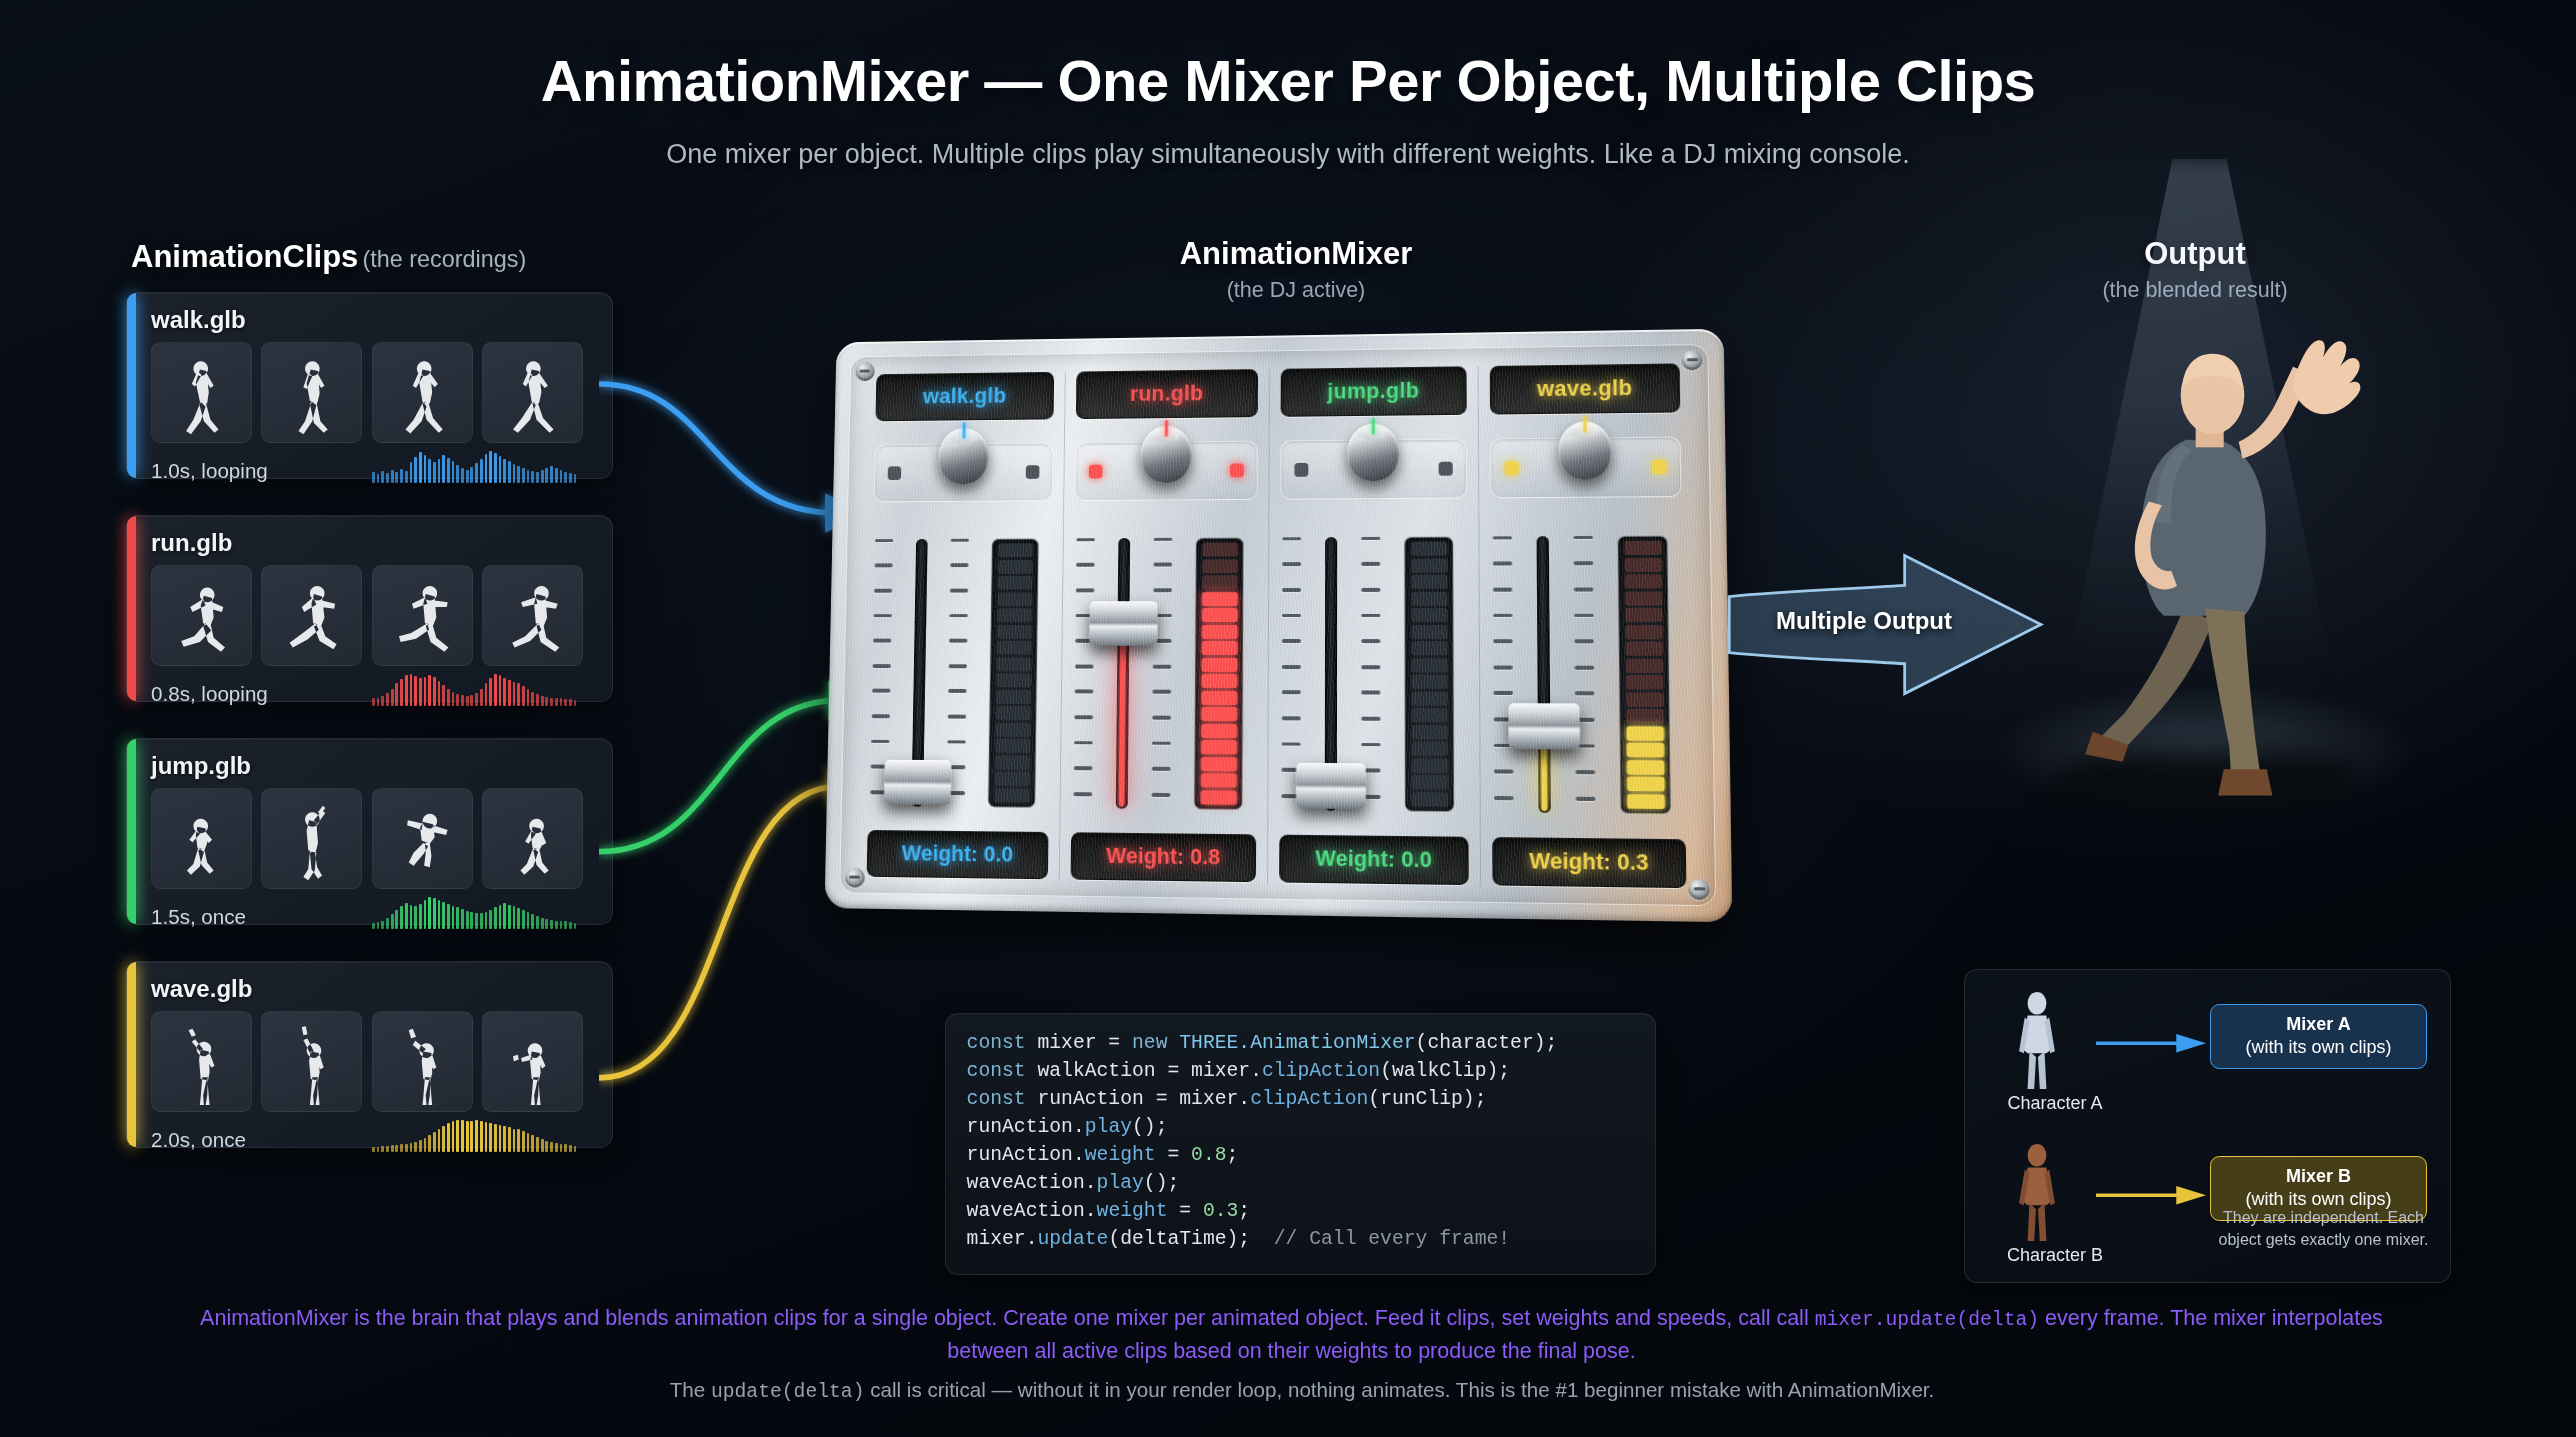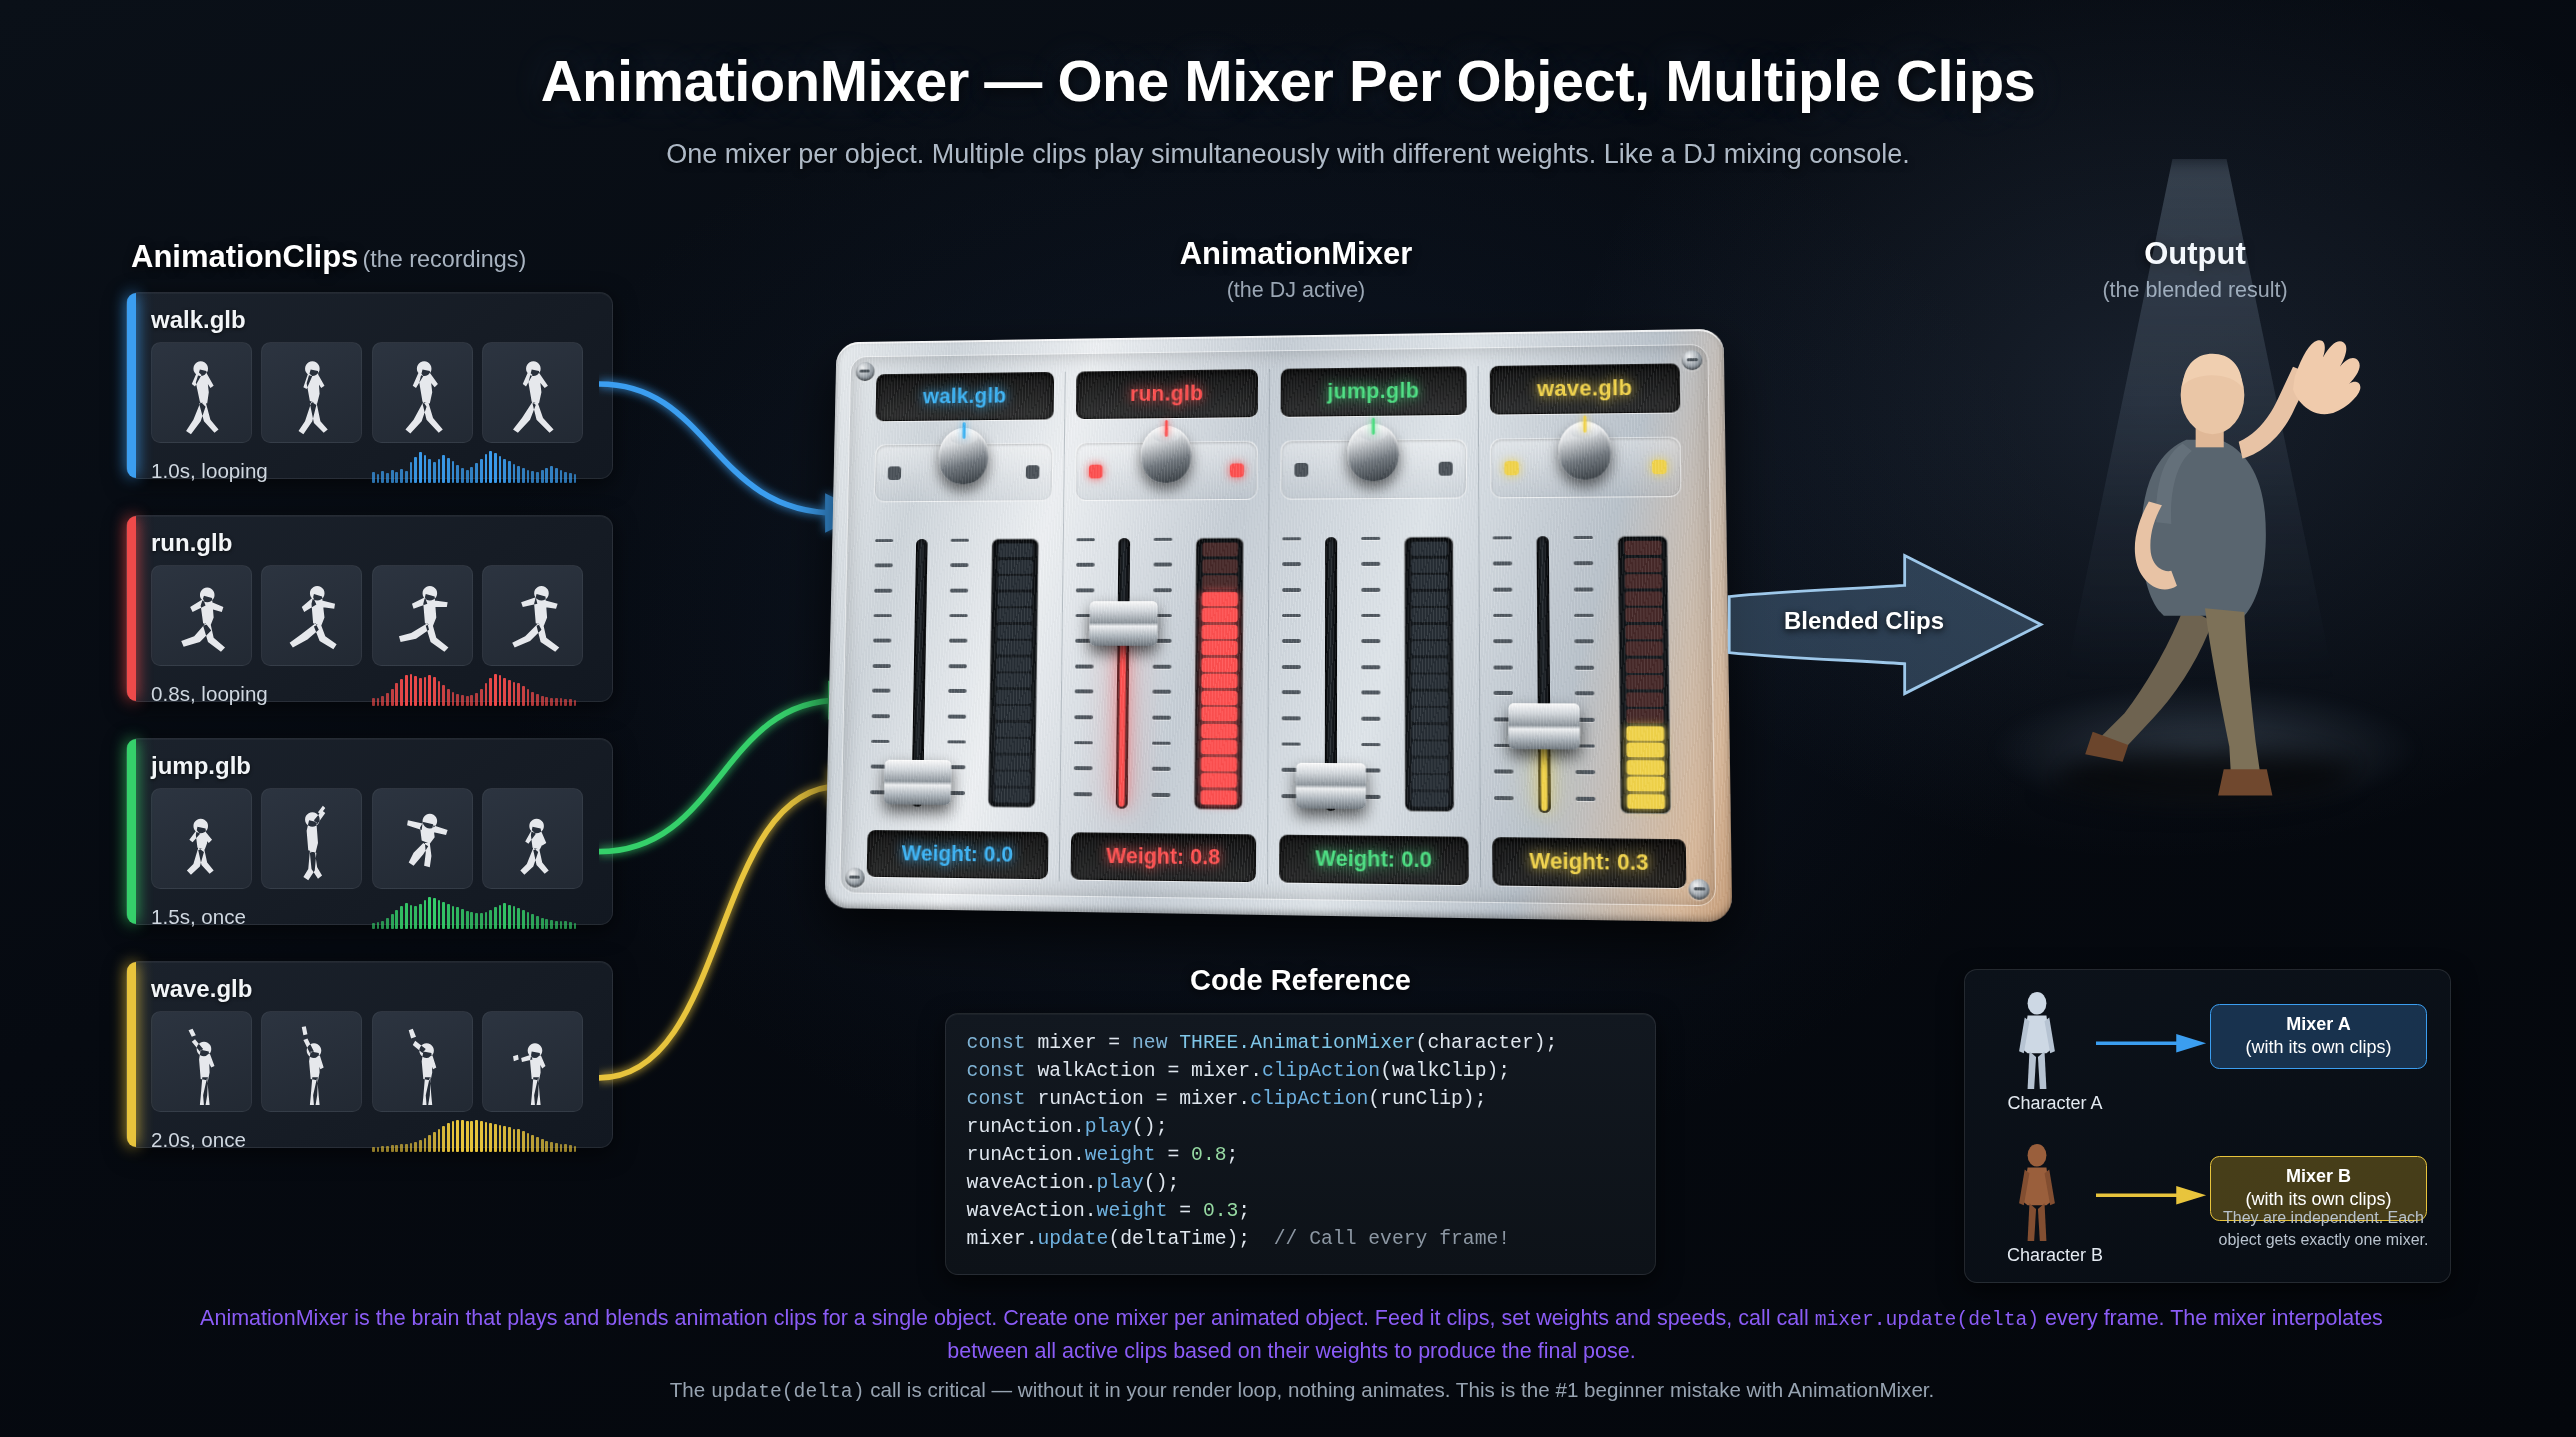--- a/index.html
+++ b/index.html
@@ -863,21 +863,21 @@
             </div>
             <div class="weight-display" style="background: linear-gradient(rgba(0, 0, 0, 0.92), rgba(18, 18, 18, 0.9)); color: rgb(242, 212, 74); text-shadow: rgb(242, 212, 74) 0px 0px 11.2px;">Weight: 0.3</div>
           </div>
         </div>
     </div>
   </div>
 
   <svg id="blended-arrow" viewBox="0 0 340 165">
     <path d="M2,52 C60,46 130,44 190,40 L190,8 L336,82 L190,156 L190,124 C130,120 60,118 2,112 Z" fill="rgba(120,165,210,0.30)" stroke="#9ec8ea" stroke-width="3"></path>
   </svg>
-  <div id="blended-arrow-label">Blended Clips</div>
+  <div id="blended-arrow-label">Multiple Output</div>
 
   <div class="sec-head" id="output-heading">
     <span class="t1">Output</span>
     <span class="sub">(the blended result)</span>
   </div>
 
   <div id="output-stage">
     <div class="spotbeam"></div>
     <div class="floorglow"></div>
     <div class="charshadow"></div>
@@ -897,21 +897,20 @@
       <path d="M212,132 C234,126 256,106 268,78 L286,42 L266,34 L250,68 C240,90 226,106 208,114 Z" fill="#e8c3a5"></path>
 
       <path d="M268,44 C276,22 284,8 292,6 C300,4 302,12 298,24 C306,10 314,4 320,8 C326,12 322,24 316,34 C324,24 332,22 336,28 C340,34 334,44 326,52 C332,48 338,50 338,56 C338,64 322,80 306,84 C290,88 272,76 266,58 Z" fill="#f0cbac"></path>
 
       <path d="M162,96 L192,96 L192,120 L162,120 Z" fill="#e0b897"></path>
       <ellipse cx="180" cy="64" rx="34" ry="42" fill="#eac6a6"></ellipse>
       <path d="M148,54 C150,30 164,20 180,20 C198,20 212,32 212,56 C200,40 164,38 148,54 Z" fill="#f0cfb0"></path>
     </svg>
   </div>
 
-  <div id="code-heading">Code Reference</div>
   <div id="code-block"><div><span class="kw">const</span> mixer = <span class="kw">new</span> <span class="cls">THREE.AnimationMixer</span>(character);</div><div><span class="kw">const</span> walkAction = mixer.<span class="fn">clipAction</span>(walkClip);</div><div><span class="kw">const</span> runAction = mixer.<span class="fn">clipAction</span>(runClip);</div><div>runAction.<span class="fn">play</span>();</div><div>runAction.<span class="fn">weight</span> = <span class="num">0.8</span>;</div><div>waveAction.<span class="fn">play</span>();</div><div>waveAction.<span class="fn">weight</span> = <span class="num">0.3</span>;</div><div>mixer.<span class="fn">update</span>(deltaTime);  <span class="cmt">// Call every frame!</span></div></div>
 
   <div id="independence-panel">
     <div id="independence-rows">
         <div class="ind-row" style="top: 13px;">
           <div class="ind-fig"><svg viewBox="0 0 70 110">
               <ellipse cx="35" cy="13" rx="10" ry="12" fill="#cdd8e4"></ellipse>
               <path d="M25,26 L45,26 L50,62 L45,66 L25,66 L20,62 Z" fill="#cdd8e4"></path>
               <path d="M22,28 L16,64 L21,66 L27,32 Z" fill="#b6c3d2"></path>
               <path d="M48,28 L54,64 L49,66 L43,32 Z" fill="#b6c3d2"></path>

